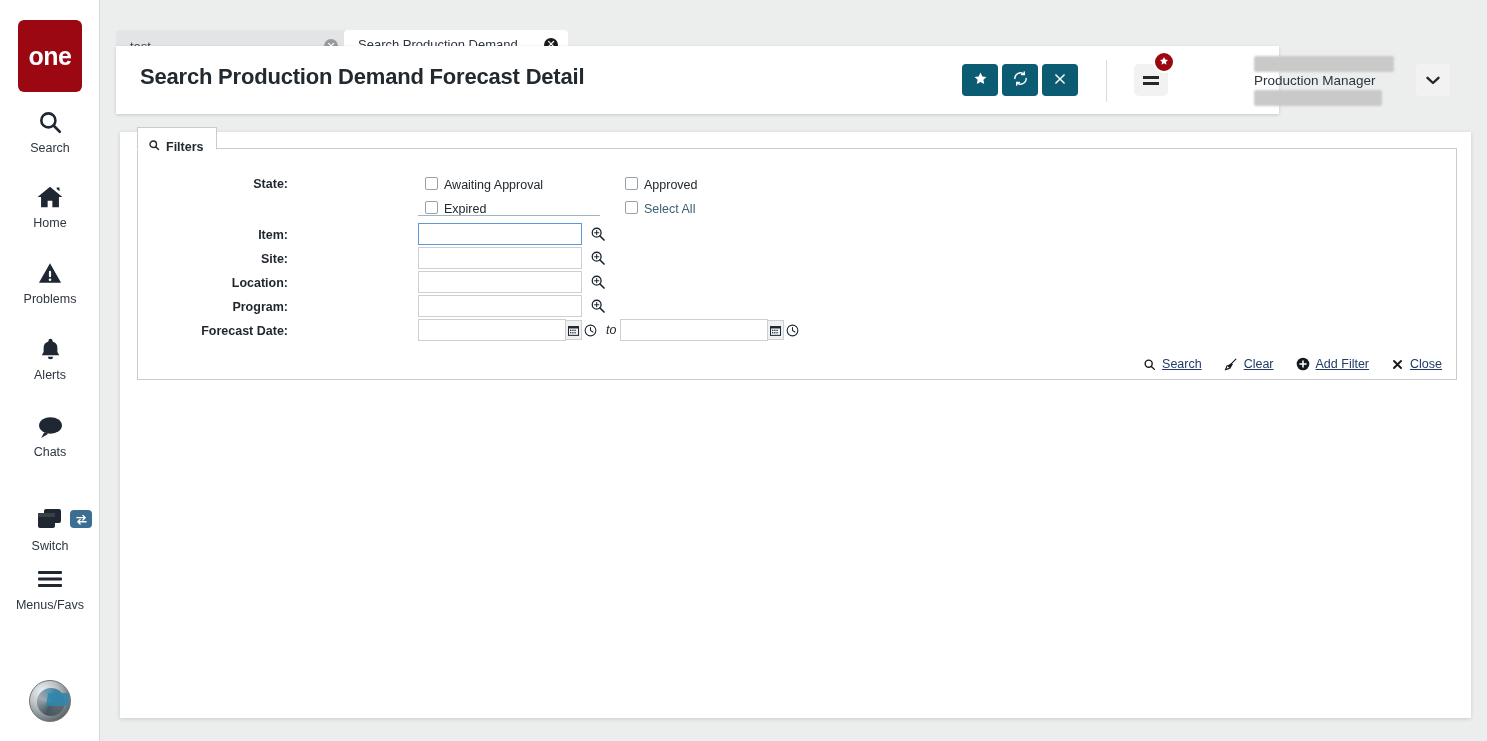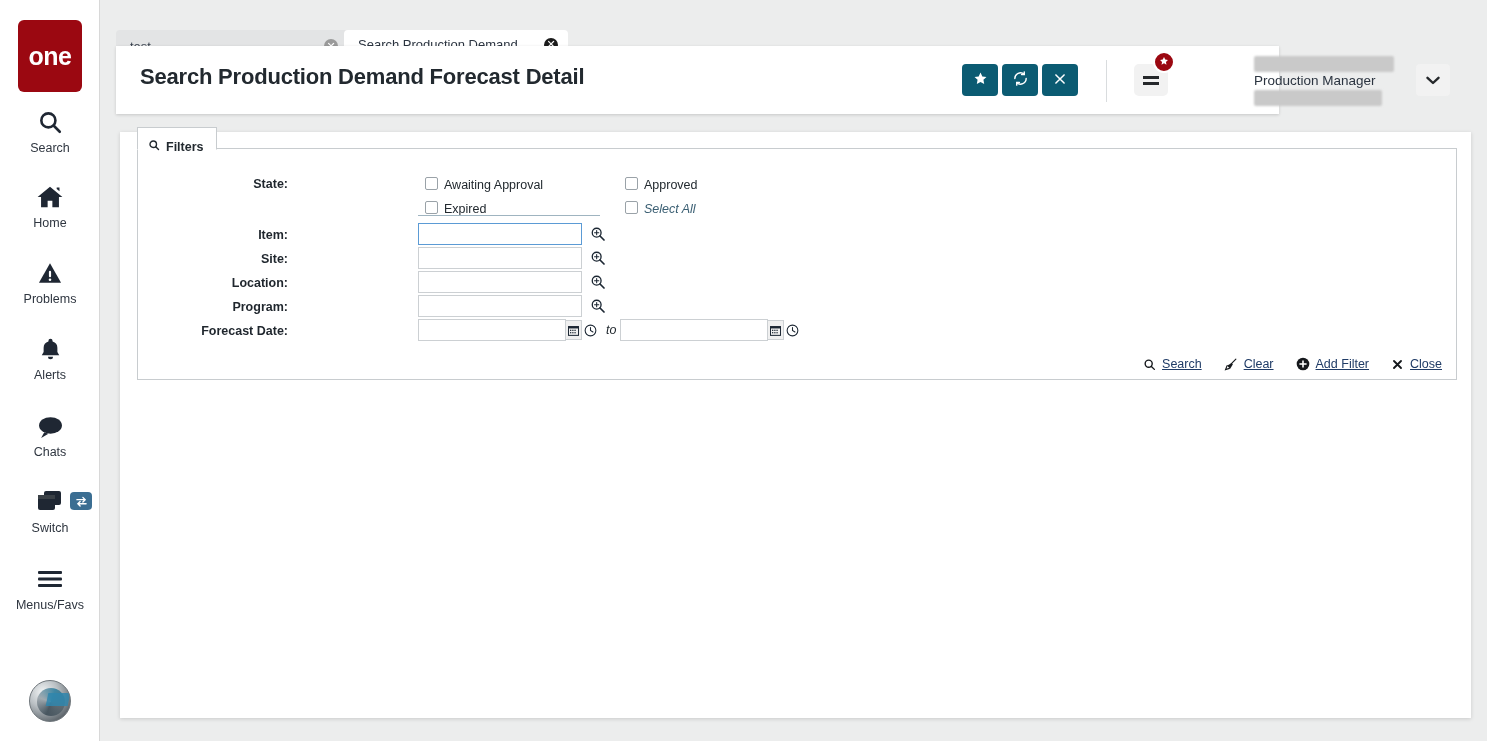--- a/index.html
+++ b/index.html
@@ -202,21 +202,21 @@
   }
   .frow.inputrow .flabel { line-height: 24px; }
   .cbx {
     position: absolute; width: 13px; height: 13px;
     border: 1px solid #9aa2a8; background: #fff; border-radius: 2px;
     cursor: pointer;
   }
   .cbx-label {
     position: absolute; font-size: 12.5px; color: #22292f; line-height: 14px;
   }
-  .cbx-label.muted { color: #3b5f73; font-style: italic; }
+  .cbx-label.muted { color: #3b5f73; }
   .statebar {
     position: absolute; left: 288px; top: 34px; width: 182px; height: 1px;
     background: #9fb4c0;
   }
   .ftext {
     position: absolute; height: 22px;
     border: 1px solid #ccd0d3; background: #fff;
     font-family: "Liberation Sans", sans-serif; font-size: 12px;
     padding: 0 4px; color: #22292f; outline: none;
   }
@@ -300,21 +300,21 @@
   <div class="rail-item" style="top:409px">
     <span class="rail-icon">
       <svg width="27" height="25" viewBox="0 0 26 24" fill="currentColor">
         <ellipse cx="13" cy="11" rx="11" ry="8"></ellipse>
         <path d="M7 17.5 4 23l7-4z"></path>
       </svg>
     </span>
     <span class="rail-label">Chats</span>
   </div>
 
-  <div class="rail-item" style="top:485px">
+  <div class="rail-item" style="top:503px">
     <span class="rail-icon">
       <svg width="28" height="26" viewBox="0 0 28 26" fill="currentColor">
         <rect x="8" y="2" width="17" height="14" rx="2"></rect>
         <rect x="2" y="6" width="17" height="15" rx="2"></rect>
         <rect x="2" y="6" width="17" height="4" fill="#3a4046"></rect>
       </svg>
     </span>
     <span class="switch-badge">
       <svg width="13" height="11" viewBox="0 0 14 12" fill="none" stroke="#fff" stroke-width="1.5" stroke-linecap="round">
         <path d="M2 4h9M8.5 1.5 11 4 8.5 6.5"></path>

